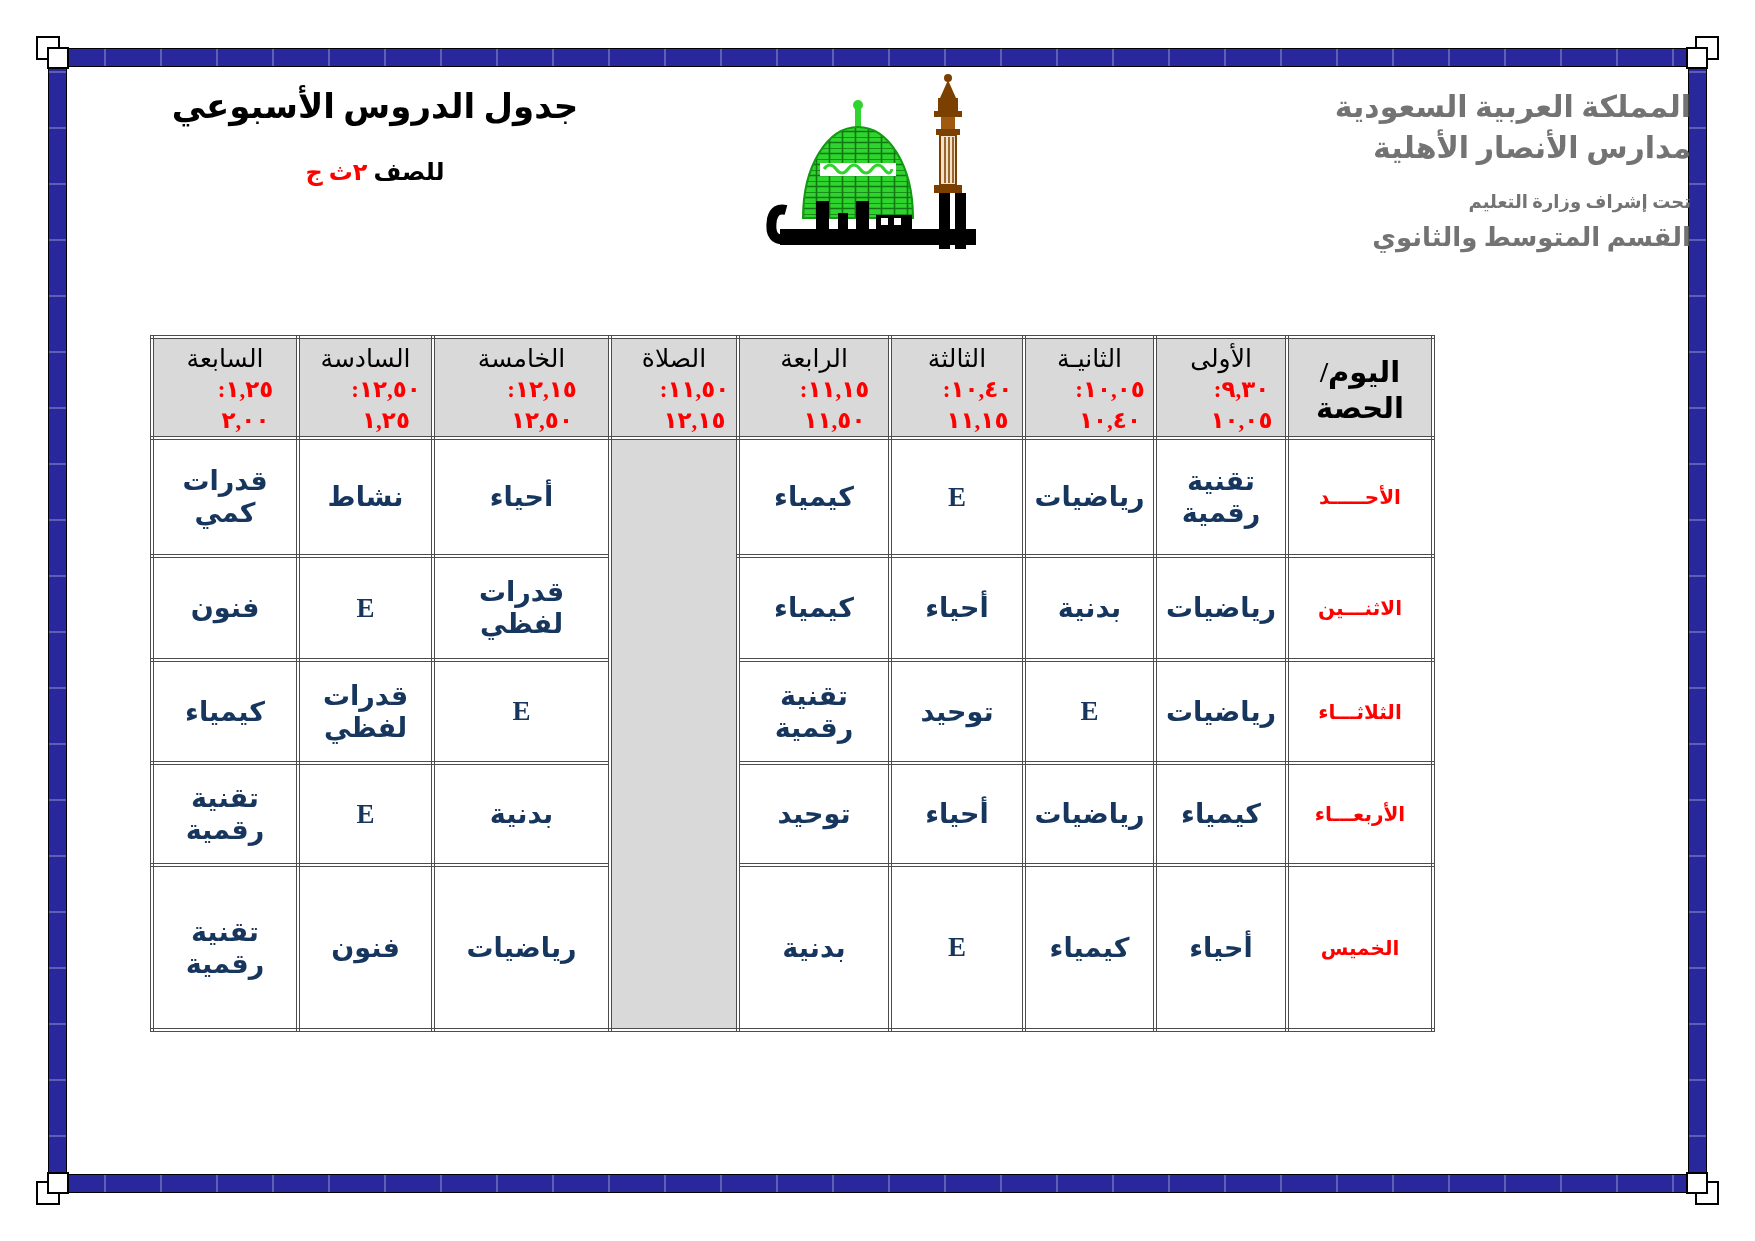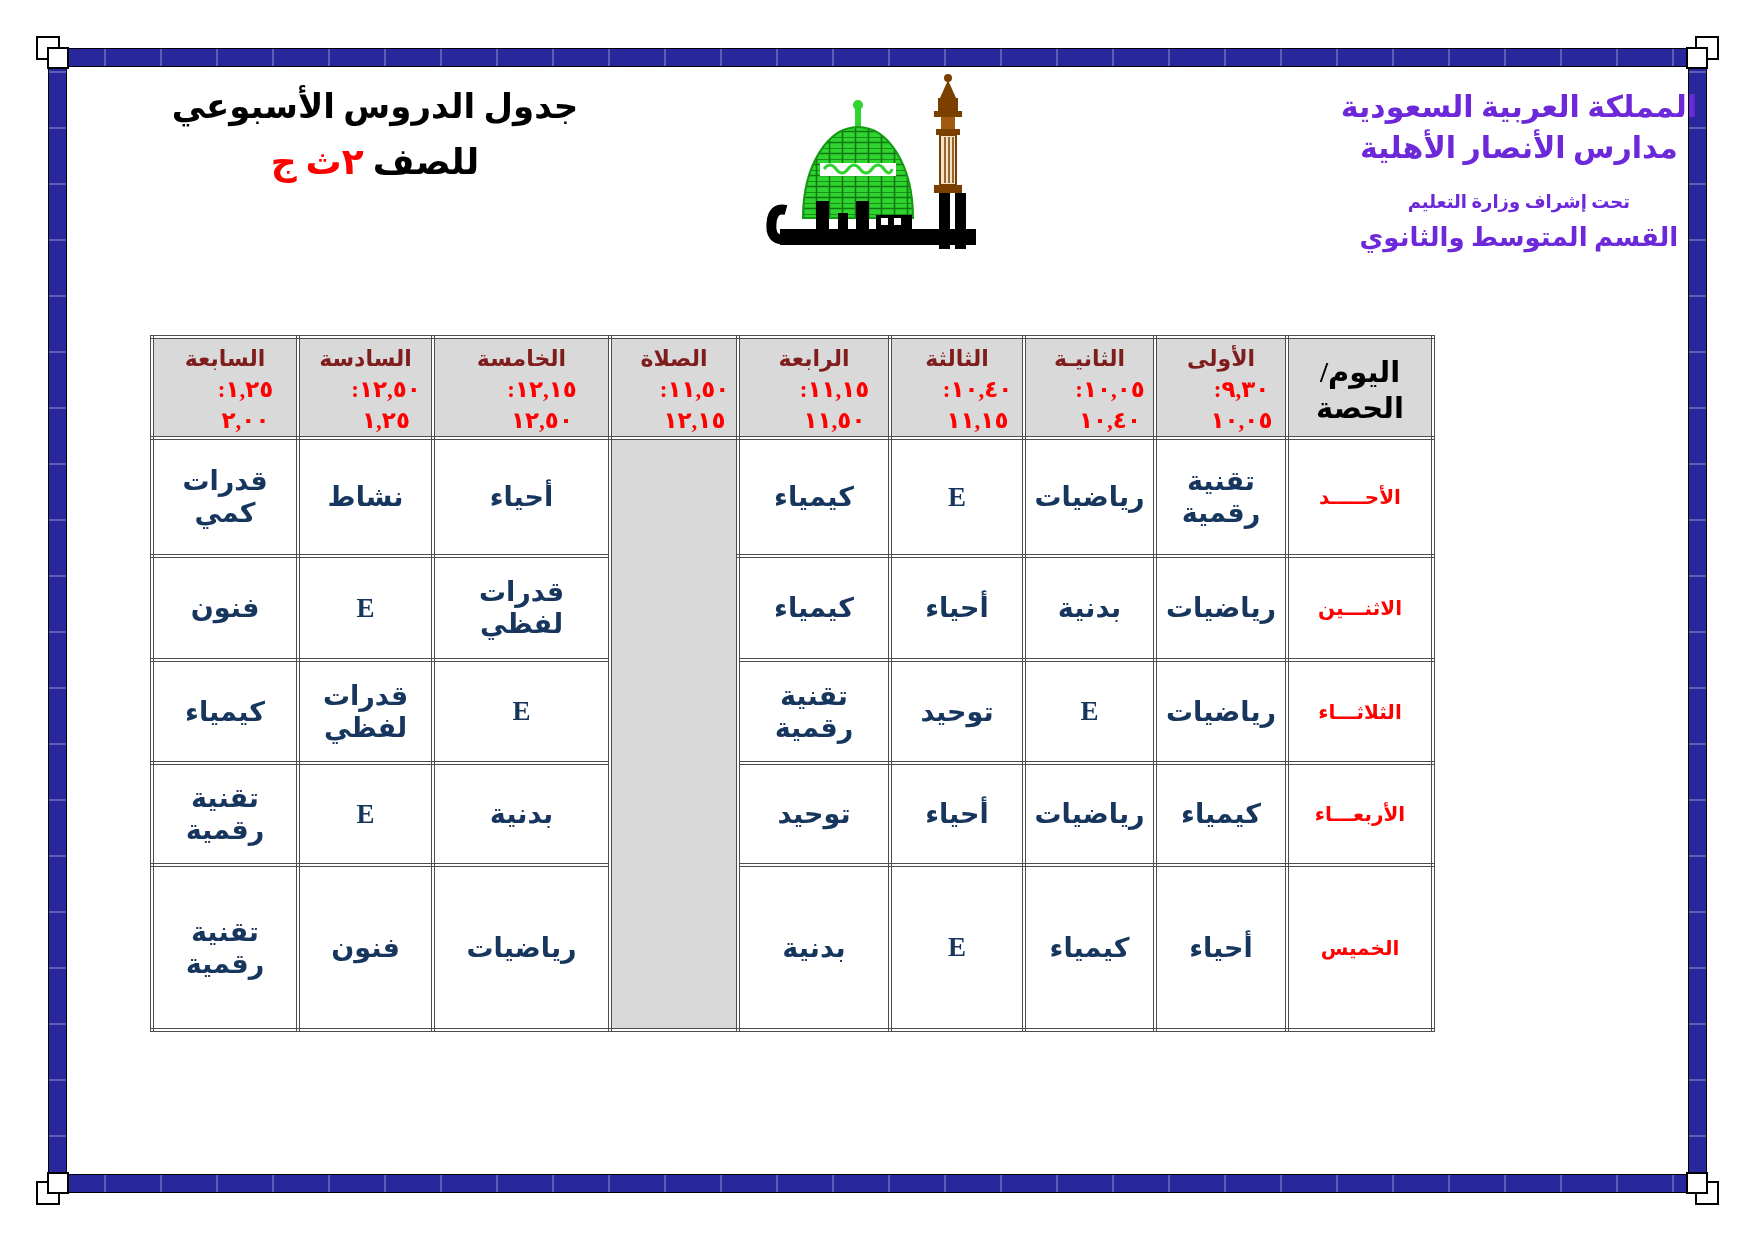--- a/index.html
+++ b/index.html
@@ -15,39 +15,39 @@
           background-image:repeating-linear-gradient(0deg,rgba(255,255,255,.25) 0 2px,transparent 2px 56px);}
   .band.left{left:48px;} .band.right{right:48px;}
   .corner-orn{position:absolute;width:20px;height:20px;background:#fff;border:2px solid #000;z-index:3;}
   .corner-orn::after{content:'';position:absolute;width:18px;height:18px;background:#fff;border:2px solid #000;}
   .corner-orn.tl{left:36px;top:36px;} .corner-orn.tl::after{left:9px;top:9px;}
   .corner-orn.tr{right:36px;top:36px;} .corner-orn.tr::after{right:9px;top:9px;}
   .corner-orn.bl{left:36px;bottom:36px;} .corner-orn.bl::after{left:9px;bottom:9px;}
   .corner-orn.br{right:36px;bottom:36px;} .corner-orn.br::after{right:9px;bottom:9px;}
 
   
-  .org{position:absolute;top:86px;right:58px;text-align:center;direction:rtl;font-weight:bold;color:#6d28d9;z-index:2;}
+  .org{position:absolute;top:86px;right:64px;text-align:right;direction:rtl;font-weight:bold;color:#737373;z-index:2;}
   .org .l12{font-size:30px;line-height:41px;}
   .org .l3{font-size:18px;line-height:36px;margin-top:16px;}
   .org .l4{font-size:26px;line-height:36px;}
 
   .sched-head{position:absolute;top:84px;left:138px;width:474px;text-align:center;direction:rtl;font-weight:bold;z-index:2;}
   .sh-title{font-size:34px;color:#000;line-height:46px;}
   .sh-date{font-size:28px;color:#24407E;line-height:40px;}
-  .sh-class{font-size:36px;color:#000;line-height:52px;margin-top:6px;}
+  .sh-class{font-size:24px;color:#000;line-height:52px;margin-top:16px;}
   .sh-class .cv{color:#FF0000;}
 
   .logo{position:absolute;left:758px;top:70px;width:260px;height:222px;z-index:2;}
 
   
   table.schedule{position:absolute;left:150px;top:335px;width:1281px;border-collapse:collapse;table-layout:fixed;
                  direction:rtl;z-index:2;border:4px double #4d4d4d;}
   .schedule th,.schedule td{border:4px double #4d4d4d;text-align:center;vertical-align:middle;padding:0;overflow:hidden;}
   .schedule th{background:#D9D9D9;vertical-align:top;padding-top:5px;}
-  .pname{font-size:22px;font-weight:bold;color:#7f1d1d;line-height:30px;}
+  .pname{font-size:25px;font-weight:normal;color:#000000;line-height:30px;}
   .ptime{font-size:23px;font-weight:bold;color:#FF0000;line-height:31px;margin-left:41px;}
   .corner-cell div{font-size:29px;font-weight:bold;color:#000;line-height:36px;text-align:center;}
   .corner-cell{vertical-align:middle !important;margin-top:33px;}
   td.day{color:#FF0000;font-weight:bold;font-size:20px;background:#fff;}
   td.subj{color:#17365D;font-weight:bold;font-size:27px;background:#fff;}
   td.prayer{background:#D9D9D9;}
   tr.rh{height:100px;} tr.r0{height:118px;} tr.r1{height:104px;} tr.r2{height:103px;} tr.r3{height:102px;} tr.r4{height:165px;}
 </style>
 </head>
 <body>

